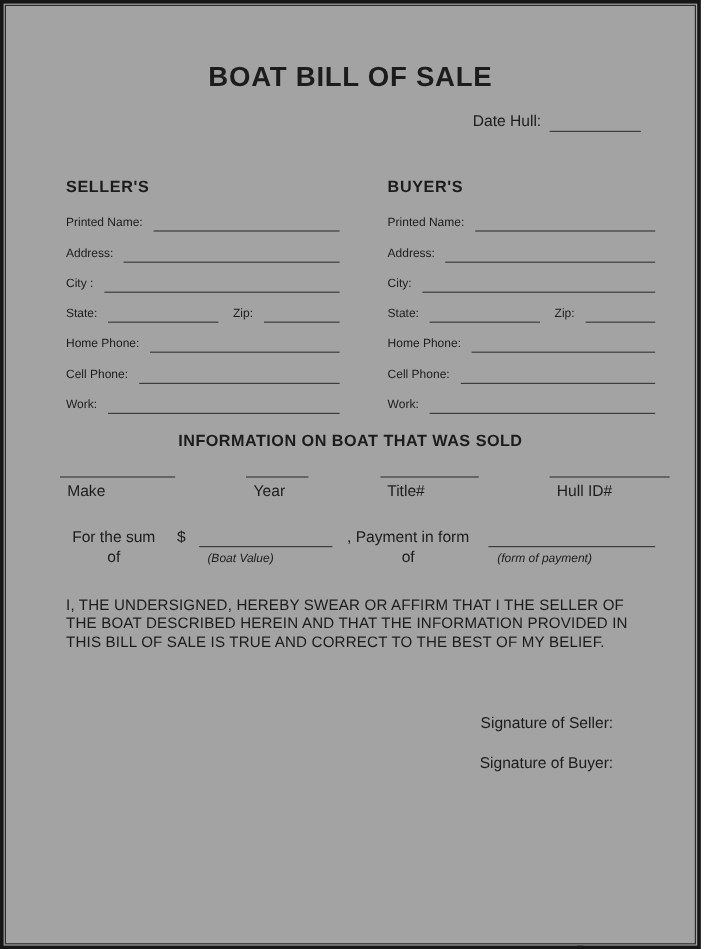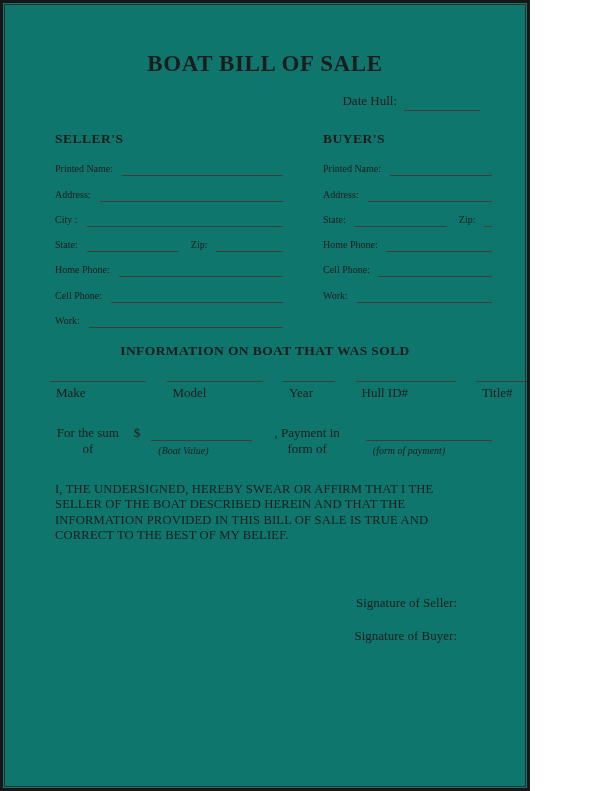--- a/index.html
+++ b/index.html
@@ -1,22 +1,22 @@
 <!DOCTYPE html>
 <html><head>
 <meta charset="utf-8">
 <style>
   html,body { margin:0; padding:0; background:#ffffff; }
   .page {
     position:relative;
-    width:530px; height:791px;
+    width:584px; height:791px;
     box-sizing:border-box;
-    background:#0f766e;
+    background:#a3a3a3;
     border:3px solid #161616;
-    font-family:Liberation Serif, serif;
+    font-family:Liberation Sans, sans-serif;
     color:#1c1c1c;
     overflow:hidden;
   }
   .inner-frame {
     position:absolute; inset:1px;
     border:1px solid #2e2e2e;
     pointer-events:none;
   }
   .title {
     margin-top:47px;
@@ -27,21 +27,21 @@
     line-height:28px;
   }
   .date-sold {
     display:flex; justify-content:flex-end; align-items:flex-end;
     margin-top:15px; padding-right:47px;
     font-size:13px;
   }
   .date-sold .lbl { padding-bottom:2px; }
   .ds-line { width:76px; height:16px; border-bottom:1px solid #3d3d3d; margin-left:7px; }
 
-  .parties { display:flex; margin:20px 35px 0 52px; }
+  .parties { display:flex; margin:38px 35px 0 52px; }
   .party.seller { width:228px; margin-right:40px; flex:0 0 auto; }
   .party.buyer  { flex:1 1 auto; }
   .party-heading { font-size:13.5px; font-weight:bold; letter-spacing:0.5px; height:20px; }
   .frow { display:flex; align-items:flex-end; height:25.3px; font-size:10px; }
   .frow .lbl { padding-bottom:2px; white-space:nowrap; }
   .iline { flex:1 1 auto; height:17px; border-bottom:1px solid #3d3d3d; margin-left:9px; }
   .iline.state-line { flex:0 0 92px; }
   .zip-lbl { margin-left:12px; padding-bottom:2px; }
 
   .boat-heading {
@@ -137,20 +137,24 @@
       <div class="party-heading">BUYER'S</div>
       <div class="frow">
         <span class="lbl">Printed Name:</span>
         <div class="iline"></div>
       </div>
       <div class="frow">
         <span class="lbl">Address:</span>
         <div class="iline"></div>
       </div>
       <div class="frow">
+        <span class="lbl">City:</span>
+        <div class="iline"></div>
+      </div>
+      <div class="frow">
         <span class="lbl">State:</span>
         <div class="iline state-line"></div>
         <span class="zip-lbl">Zip:</span>
         <div class="iline"></div>
       </div>
       <div class="frow">
         <span class="lbl">Home Phone:</span>
         <div class="iline"></div>
       </div>
       <div class="frow">
@@ -165,35 +169,31 @@
 
   </div>
 
   <div class="boat-heading">INFORMATION ON BOAT THAT WAS SOLD</div>
 
   <div class="boat-fields">
     <div class="bfield bf-make">
       <div class="bline"></div>
       <div class="blbl">Make</div>
     </div>
-    <div class="bfield bf-model">
-      <div class="bline"></div>
-      <div class="blbl">Model</div>
-    </div>
     <div class="bfield bf-year">
       <div class="bline"></div>
       <div class="blbl">Year</div>
     </div>
+    <div class="bfield bf-title">
+      <div class="bline"></div>
+      <div class="blbl">Title#</div>
+    </div>
     <div class="bfield bf-hull">
       <div class="bline"></div>
       <div class="blbl">Hull ID#</div>
-    </div>
-    <div class="bfield bf-title">
-      <div class="bline"></div>
-      <div class="blbl">Title#</div>
     </div>
   </div>
 
   <div class="sum-row">
     <span class="txt">For the sum of</span>
     <span class="txt currency">$</span>
     <div class="line-stack stack-value">
       <div class="wline"></div>
       <div class="caption">(Boat Value)</div>
     </div>

